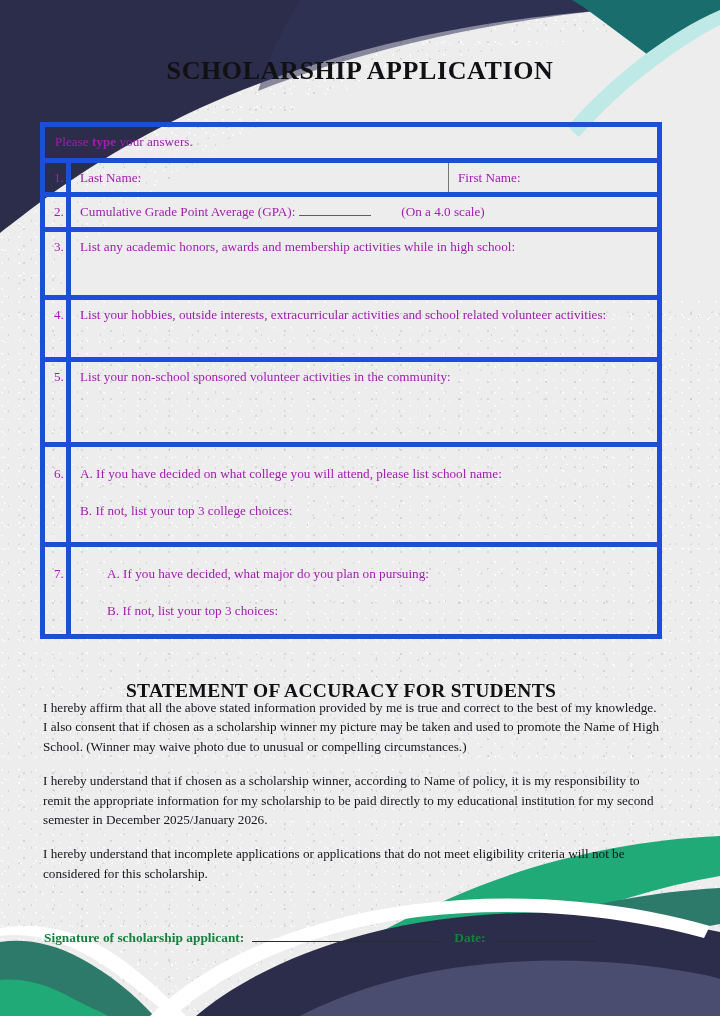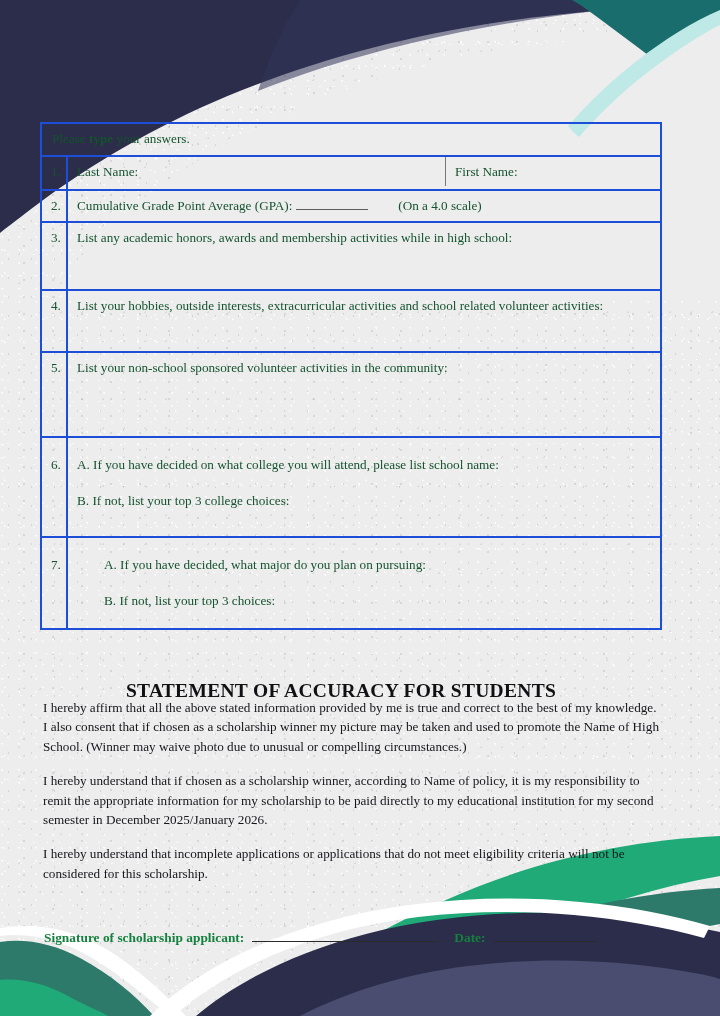--- a/index.html
+++ b/index.html
@@ -71,23 +71,23 @@
   .form-table {
     position: absolute;
     left: 40px;
     top: 122px;
     width: 622px;
     border-collapse: collapse;
     background: transparent;
     table-layout: fixed;
   }
   .form-table td {
-    border: 2px solid #1d4ed8;
+    border: 5px solid #1d4ed8;
     font-size: 13.2px;
-    color: #14532d;
+    color: #a21caf;
     vertical-align: top;
     padding: 6px 8px 5px 9px;
     line-height: 1.42;
     background: transparent;
   }
   .num-cell {
     width: 26px;
     text-align: center;
     padding-left: 0;
     padding-right: 0;
@@ -235,20 +235,21 @@
       <path d="M700,1016 C706,1000 712,986 720,974 L720,1016 Z" fill="#1a6d6d" opacity="0.0"></path>
     </g>
 
     <path d="M0,700 L720,700 L720,862 C620,866 526,886 446,920
              C368,953 304,994 264,1016 L182,1016 C160,984 128,952 92,930
              C62,912 30,904 0,908 Z" fill="#ededee" opacity="0"></path>
   </svg>
 
   <div class="content">
 
+    <div class="doc-title">SCHOLARSHIP APPLICATION</div>
 
     <table class="form-table">
       <colgroup>
         <col style="width:26px">
         <col>
       </colgroup>
       <tbody>
 
         <tr class="row-instruction">
           <td colspan="2" style="height:28px;">

